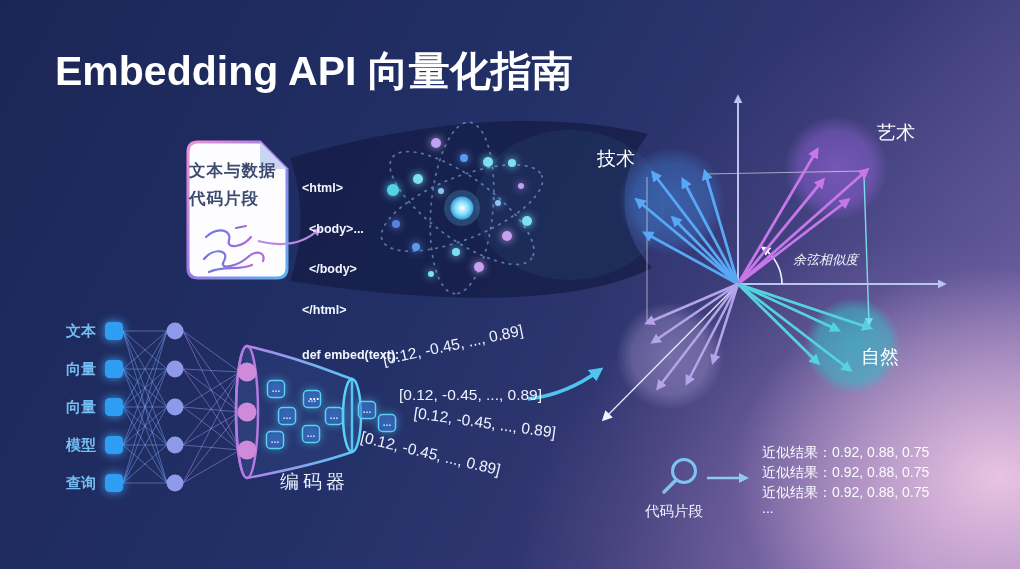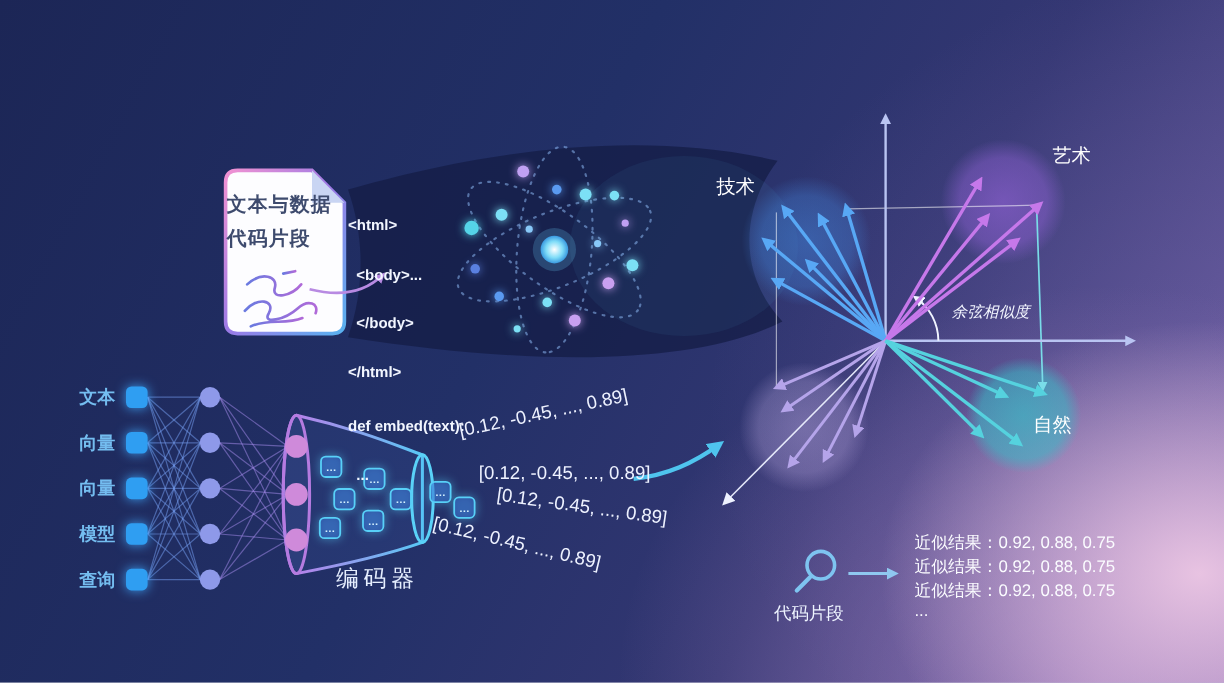--- a/index.html
+++ b/index.html
@@ -8,26 +8,26 @@
   .stage{position:absolute;inset:0;width:1020px;height:569px;
     background:
       radial-gradient(380px 300px at 98% 84%, rgba(240,202,230,.92), rgba(240,202,230,0) 70%),
       radial-gradient(560px 460px at 90% 100%, rgba(196,150,212,.55), rgba(196,150,212,0) 72%),
       radial-gradient(760px 560px at 110% 60%, rgba(128,108,178,.5), rgba(128,108,178,0) 70%),
       linear-gradient(118deg,#1c2656 0%,#223067 42%,#343773 68%,#4f4a8a 86%,#6f5fa0 100%);}
   svg.art{position:absolute;left:0;top:0;}
   .txt{position:absolute;white-space:pre;}
   .title{left:55px;top:44px;font-size:41px;font-weight:800;color:#ffffff;}
   .card-line{left:189px;font-size:16.5px;font-weight:700;color:#3e4b6e;letter-spacing:1px;}
-  .code{left:290px;top:155px;font-size:12.5px;line-height:13.5px;color:#f2f6ff;font-weight:600;}
+  .code{left:302px;top:155px;font-size:12.5px;line-height:13.5px;color:#f2f6ff;font-weight:600;}
   .code .gap{margin-top:5px;}
   .net-label{left:56px;width:40px;text-align:right;font-size:15px;font-weight:700;color:#74bdf0;}
   .enc-label{left:280px;top:469px;font-size:19px;letter-spacing:4px;color:#e6efff;}
   .vec{font-size:15.5px;color:#eef2ff;transform-origin:0 50%;}
-  .cluster-label{font-size:16px;color:#ffffff;}
+  .cluster-label{font-size:19px;color:#ffffff;}
   .cos-label{left:793px;top:251px;font-size:13px;color:#f3f6ff;font-style:italic;}
   .db-label{left:645px;top:502px;font-size:14.5px;color:#eef4ff;}
   .res{left:762px;font-size:14px;color:#fbfcff;}
   #net-edges line{stroke:rgba(120,162,245,.5);stroke-width:1;}
   #net-edges line.e2{stroke:rgba(168,142,240,.5);}
   .chip{fill:rgba(50,90,200,.45);stroke:#58d0f8;stroke-width:1.5;
         filter:drop-shadow(0 0 4px rgba(88,208,248,.8));}
   .chip-dots{fill:#d6f2ff;font-size:9px;font-weight:700;text-anchor:middle;dominant-baseline:middle;}
   .orbit{fill:none;stroke:rgba(150,195,255,.5);stroke-width:1.8;stroke-dasharray:1.5 6;stroke-linecap:round;}
 </style>
@@ -280,20 +280,21 @@
     <path d="M258,241 C286,248 306,242 319,229" fill="none" stroke="#b88ae2" stroke-width="2.2" marker-end="url(#mPurpleS)"></path>
   </g>
 
   <g stroke="#7ec4f0" fill="none" stroke-linecap="round">
     <circle cx="684" cy="471" r="11.5" stroke-width="3"></circle>
     <line x1="675" y1="481" x2="664" y2="492" stroke-width="3.5"></line>
   </g>
   <line x1="707" y1="478" x2="746" y2="478" stroke="#8fc8f0" stroke-width="2.5" marker-end="url(#mLight)"></line>
 </svg>
 
+<div class="txt title">Embedding API 向量化指南</div>
 
 <div class="txt card-line" style="top:160px">文本与数据</div>
 <div class="txt card-line" style="top:188px">代码片段</div>
 
 <div class="txt code">
   <div>&lt;html&gt;</div>
   <div>  &lt;body&gt;...</div>
   <div>  &lt;/body&gt;</div>
   <div>&lt;/html&gt;</div>
   <div class="gap">def embed(text):</div>

